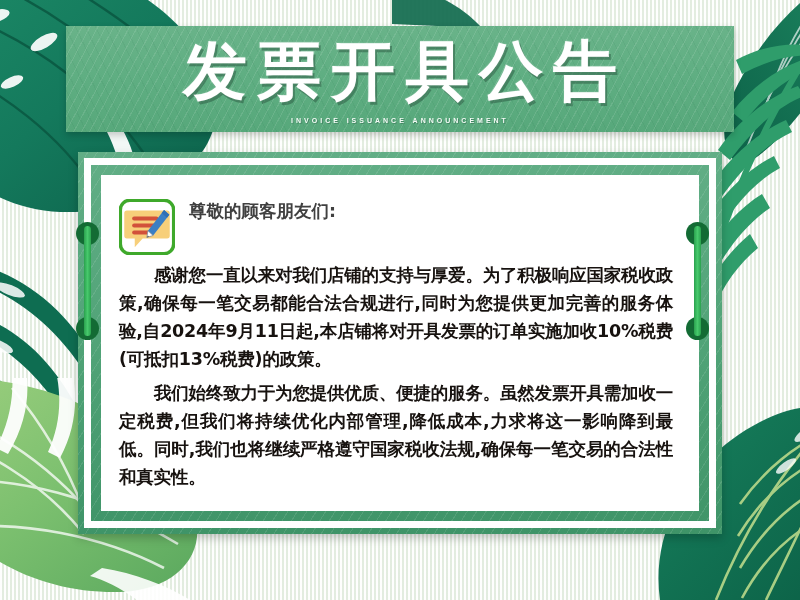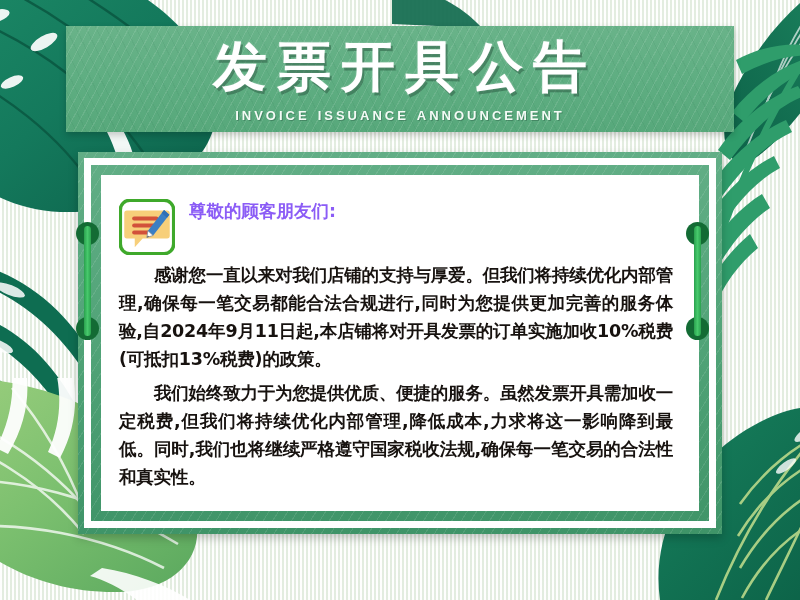--- a/index.html
+++ b/index.html
@@ -58,30 +58,30 @@
       linear-gradient(180deg, #69b389 0%, #5fae82 48%, #57a87b 100%);
     box-shadow: 0 3px 7px rgba(0,0,0,0.20);
     display: flex;
     flex-direction: column;
     align-items: center;
     justify-content: center;
   }
   #title-zh {
     font-family: "DejaVu Serif", "Liberation Serif", serif;
     font-weight: 700;
-    font-size: 54px;
+    font-size: 64px;
     letter-spacing: 10px;
     color: #ffffff;
     text-shadow: 2px 3px 0 rgba(45,95,70,0.55), 0 0 2px rgba(255,255,255,0.4);
     line-height: 1;
     margin: 6px 0 0 10px;
   }
   #title-en {
     margin-top: 11px;
-    font-size: 18px;
+    font-size: 10px;
     font-weight: 700;
     letter-spacing: 3.0px;
     color: #f4fbf6;
     font-variant: small-caps;
     text-transform: lowercase;
     text-shadow: 1px 1px 0 rgba(45,95,70,0.45);
   }
 
   
   #content-panel {
@@ -159,21 +159,21 @@
   #note-icon {
     width: 56px;
     height: 56px;
     flex: 0 0 56px;
     margin-top: 2px;
     margin-right: 14px;
   }
   #greeting-text {
     font-family: "DejaVu Sans", "Liberation Sans", sans-serif;
     font-weight: 700;
-    color: #8b5cf6;
+    color: #404040;
     font-size: 17.5px;
     line-height: 1.62;
   }
   #greeting-line2 { padding-left: 14px; }
 
   .para {
     font-family: "DejaVu Sans", "Liberation Sans", sans-serif;
     font-weight: 700;
     color: #17120f;
     font-size: 17.5px;
@@ -351,21 +351,21 @@
                 <path d="M33.1,36.3 l-1.3,7.6 7.2,-2.2 z" fill="#ffffff" stroke="#8a8a8a" stroke-width="0.8"></path>
                 <path d="M33.1,41.6 l-1.3,2.3 2.4,-0.7 z" fill="#4a4a4a"></path>
               </g>
             </svg>
 
             <div id="greeting-text">
               <div>尊敬的顾客朋友们:</div>
             </div>
           </div>
 
-          <p class="para" id="para-1">感谢您一直以来对我们店铺的支持与厚爱。但我们将持续优化内部管理,确保每一笔交易都能合法合规进行,同时为您提供更加完善的服务体验,自2024年9月11日起,本店铺将对开具发票的订单实施加收10%税费(可抵扣13%税费)的政策。</p>
+          <p class="para" id="para-1">感谢您一直以来对我们店铺的支持与厚爱。为了积极响应国家税收政策,确保每一笔交易都能合法合规进行,同时为您提供更加完善的服务体验,自2024年9月11日起,本店铺将对开具发票的订单实施加收10%税费(可抵扣13%税费)的政策。</p>
           <p class="para" id="para-2">我们始终致力于为您提供优质、便捷的服务。虽然发票开具需加收一定税费,但我们将持续优化内部管理,降低成本,力求将这一影响降到最低。同时,我们也将继续严格遵守国家税收法规,确保每一笔交易的合法性和真实性。</p>
 
         </div>
       </div>
     </div>
   </div>
 
 </div>
 
 </body></html>

